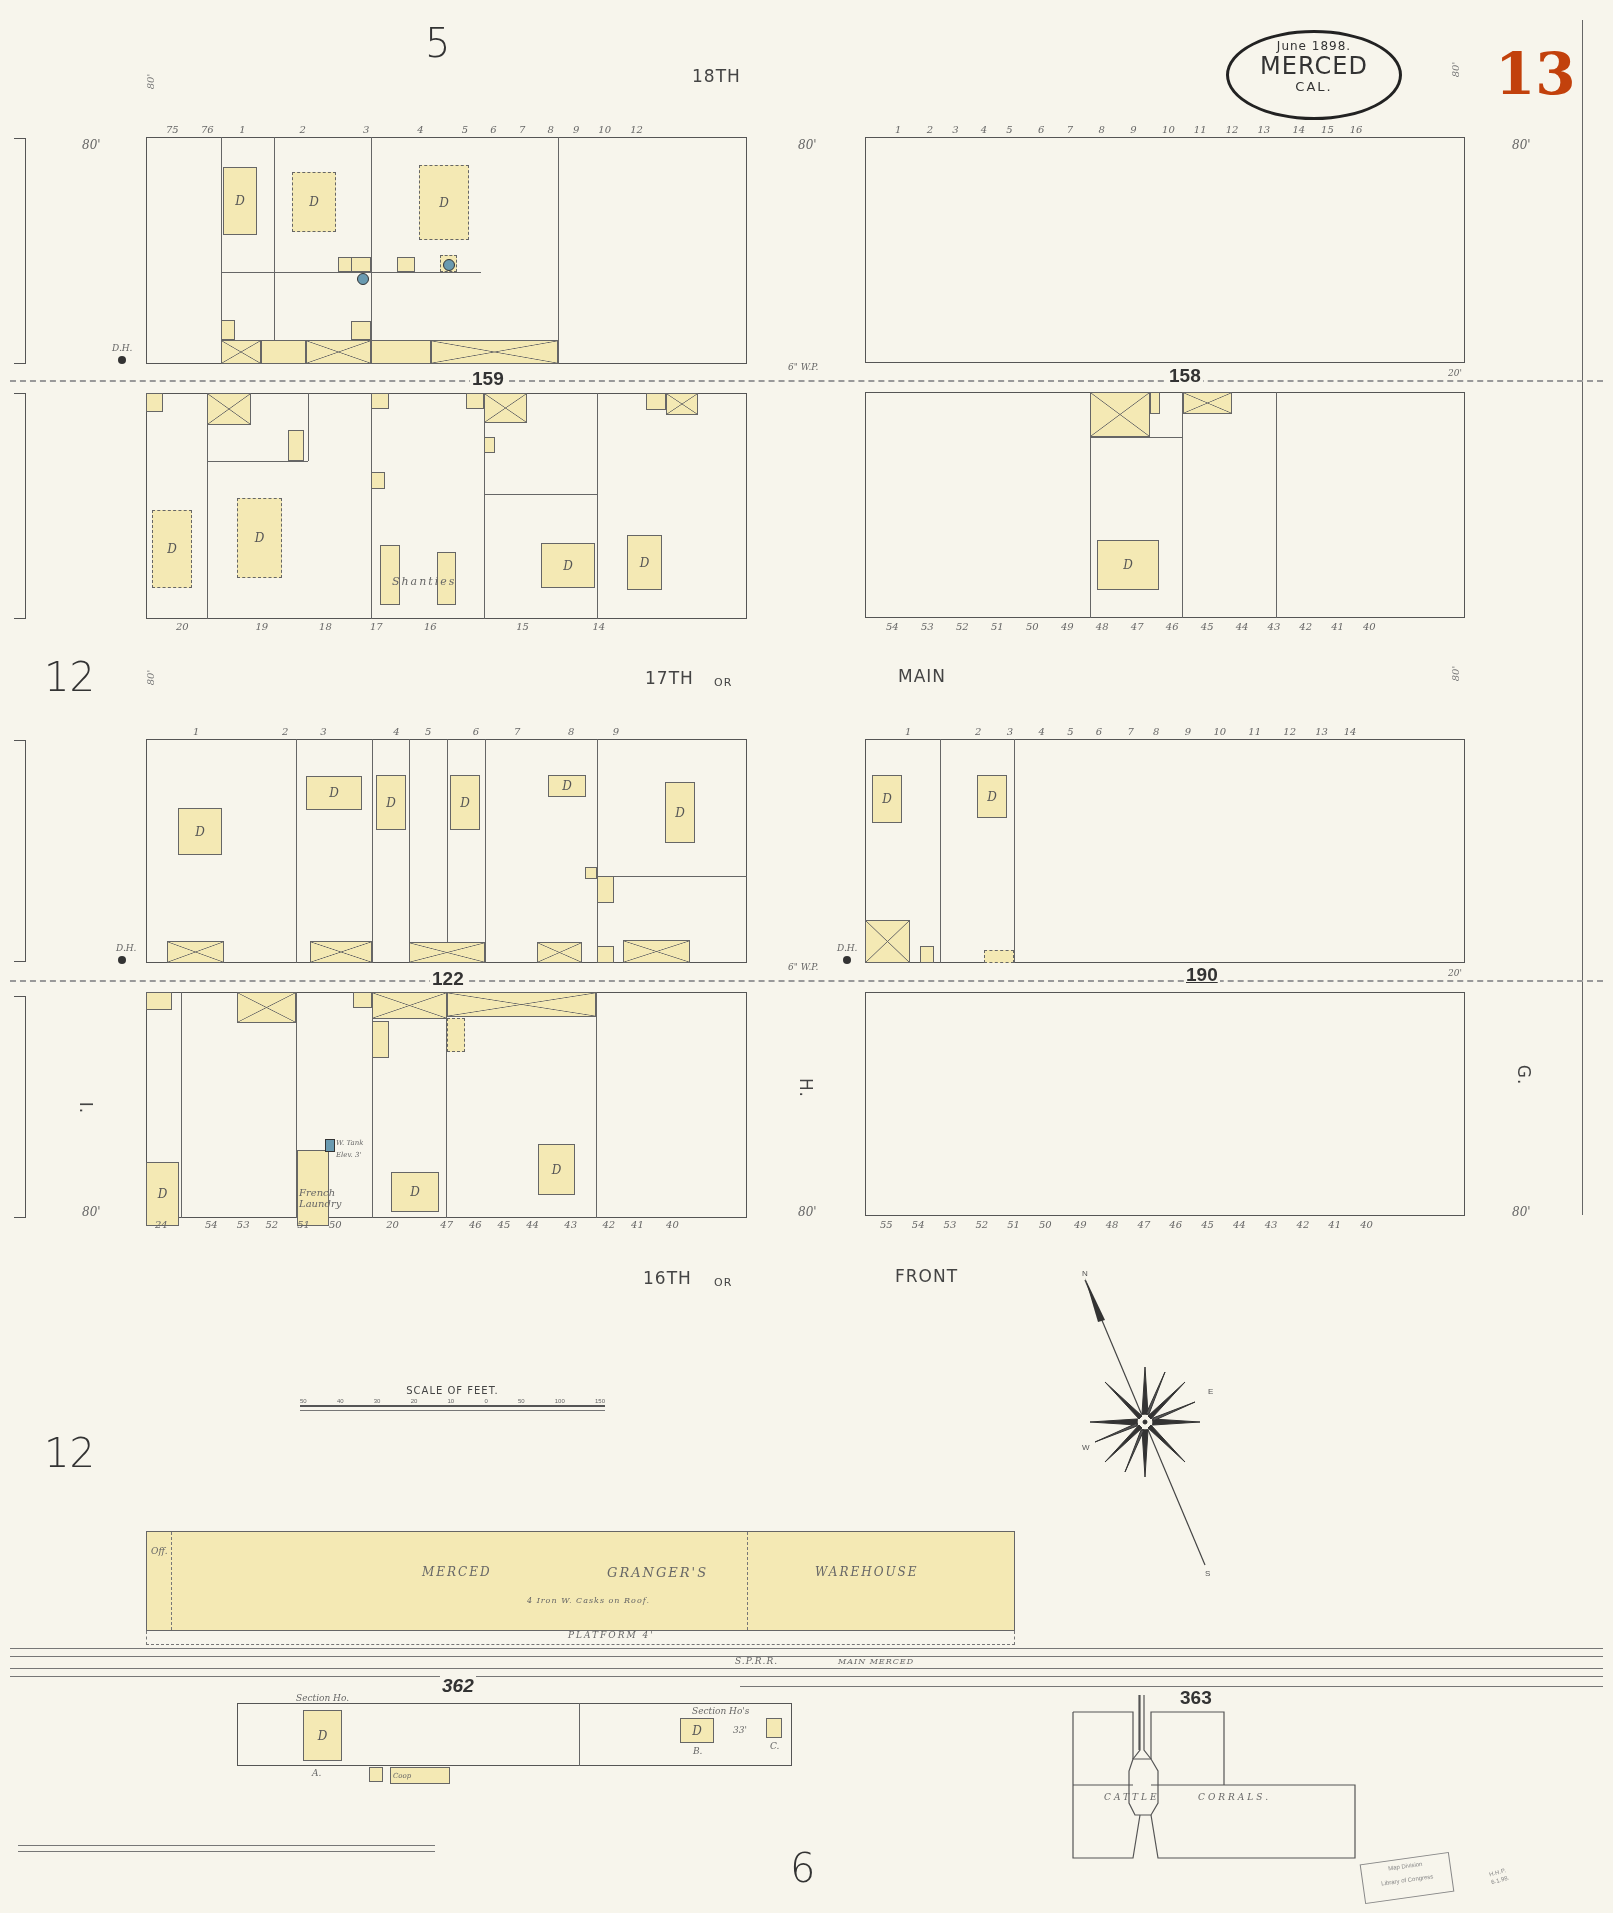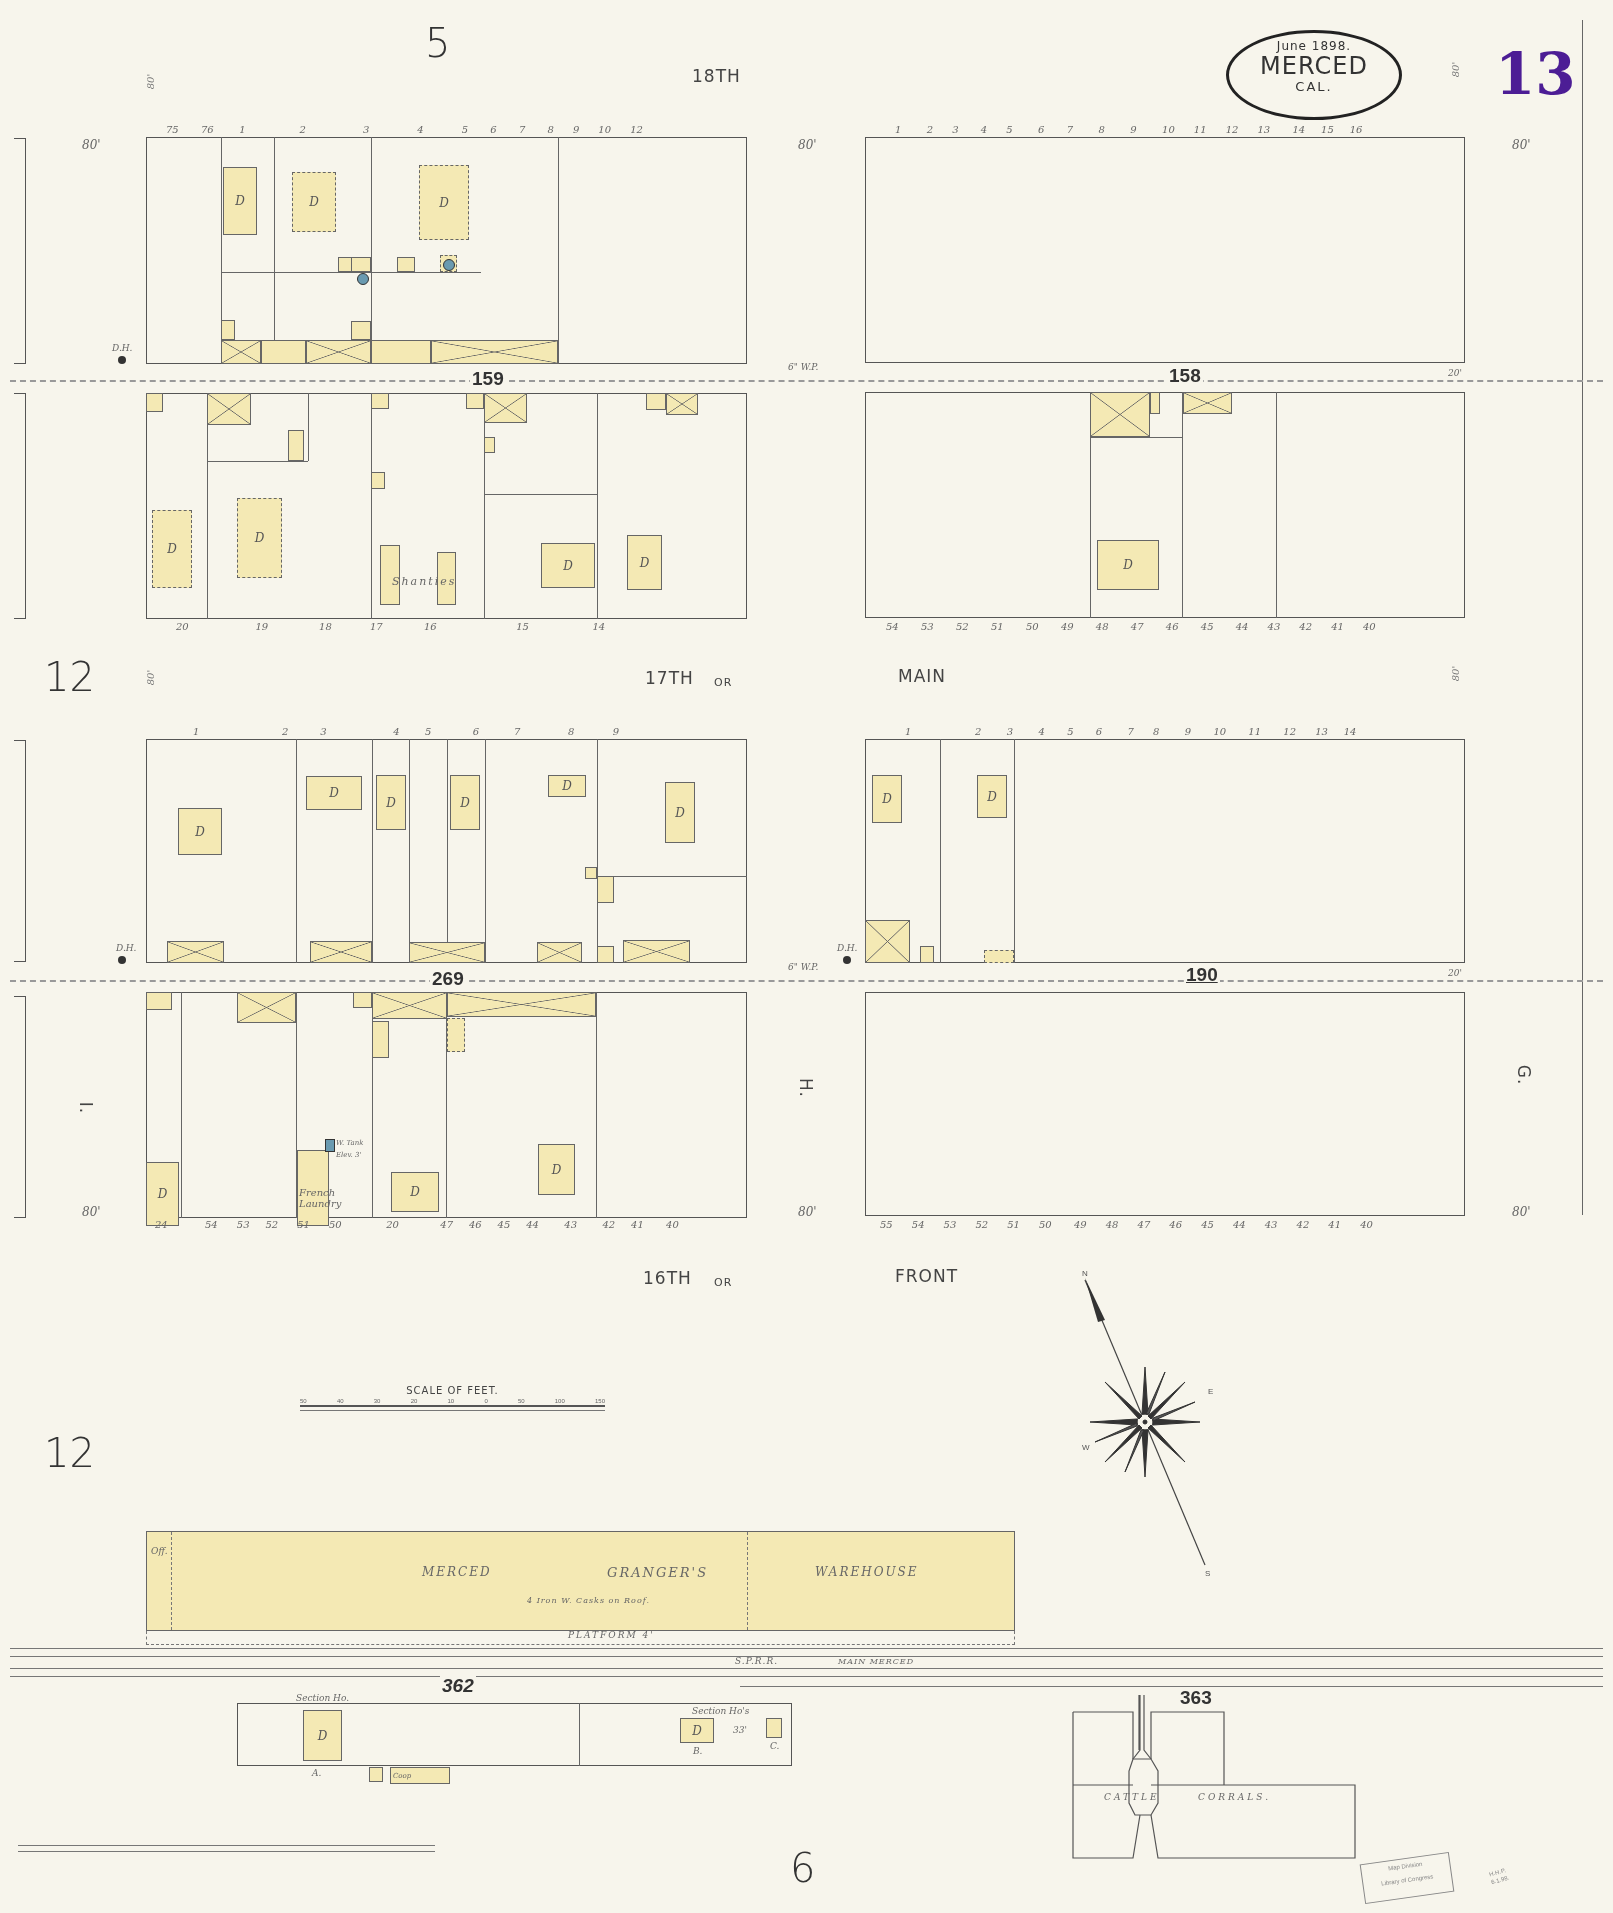--- a/index.html
+++ b/index.html
@@ -31,21 +31,21 @@
 <div class="sheetref" style="left:425px;top:20px;">5</div>
 <div class="sheetref" style="left:44px;top:654px;">12</div>
 <div class="sheetref" style="left:44px;top:1430px;">12</div>
 <div class="sheetref" style="left:790px;top:1845px;">6</div>
 
 <div class="abs" style="left:1226px;top:30px;width:176px;height:90px;border:3px solid #222;border-radius:50%;box-sizing:border-box;text-align:center;">
   <div style="font-family:'DejaVu Sans',sans-serif;font-size:12px;margin-top:6px;letter-spacing:1px;">June 1898.</div>
   <div style="font-family:'DejaVu Sans',sans-serif;font-size:24px;line-height:26px;letter-spacing:1px;">MERCED</div>
   <div style="font-family:'DejaVu Sans',sans-serif;font-size:13px;letter-spacing:2px;">CAL.</div>
 </div>
-<div class="abs" style="left:1495px;top:40px;font-family:'DejaVu Serif',serif;font-weight:bold;font-size:58px;color:#4c1d95;">13</div>
+<div class="abs" style="left:1495px;top:40px;font-family:'DejaVu Serif',serif;font-weight:bold;font-size:58px;color:#c2410c;">13</div>
 
 <div class="street" style="left:692px;top:66px;">18TH</div>
 <div class="street" style="left:645px;top:668px;">17TH</div>
 <div class="street small" style="left:714px;top:676px;">OR</div>
 <div class="street" style="left:898px;top:666px;">MAIN</div>
 <div class="street" style="left:643px;top:1268px;">16TH</div>
 <div class="street small" style="left:714px;top:1276px;">OR</div>
 <div class="street" style="left:895px;top:1266px;">FRONT</div>
 <div class="street" style="left:80px;top:1098px;transform:rotate(90deg);">I.</div>
 <div class="street" style="left:796px;top:1078px;transform:rotate(90deg);">H.</div>
@@ -197,21 +197,21 @@
   </div>
 <div class="bld" style="left:585px;top:867px;width:12px;height:12px;"></div>
 <div class="bld" style="left:597px;top:876px;width:17px;height:27px;"></div>
 <div class="bld x" style="left:167px;top:941px;width:57px;height:22px;"></div>
 <div class="bld x" style="left:310px;top:941px;width:62px;height:22px;"></div>
 <div class="bld x" style="left:409px;top:942px;width:76px;height:21px;"></div>
 <div class="bld x" style="left:537px;top:942px;width:45px;height:21px;"></div>
 <div class="bld" style="left:597px;top:946px;width:17px;height:17px;"></div>
 <div class="bld x" style="left:623px;top:940px;width:67px;height:23px;"></div>
 
-<div class="blocknum" style="left:430px;top:968px;">269</div>
+<div class="blocknum" style="left:430px;top:968px;">122</div>
 
 <div class="block" style="left:146px;top:992px;width:601px;height:226px;"></div>
 <div class="vline" style="left:181px;top:992px;height:226px;"></div>
 <div class="vline" style="left:296px;top:992px;height:226px;"></div>
 <div class="vline" style="left:372px;top:992px;height:226px;"></div>
 <div class="vline" style="left:446px;top:992px;height:226px;"></div>
 <div class="vline" style="left:596px;top:992px;height:226px;"></div>
 <div class="bld" style="left:146px;top:992px;width:26px;height:18px;"></div>
 <div class="bld x" style="left:237px;top:992px;width:59px;height:31px;"></div>
 <div class="bld" style="left:353px;top:992px;width:19px;height:16px;"></div>

